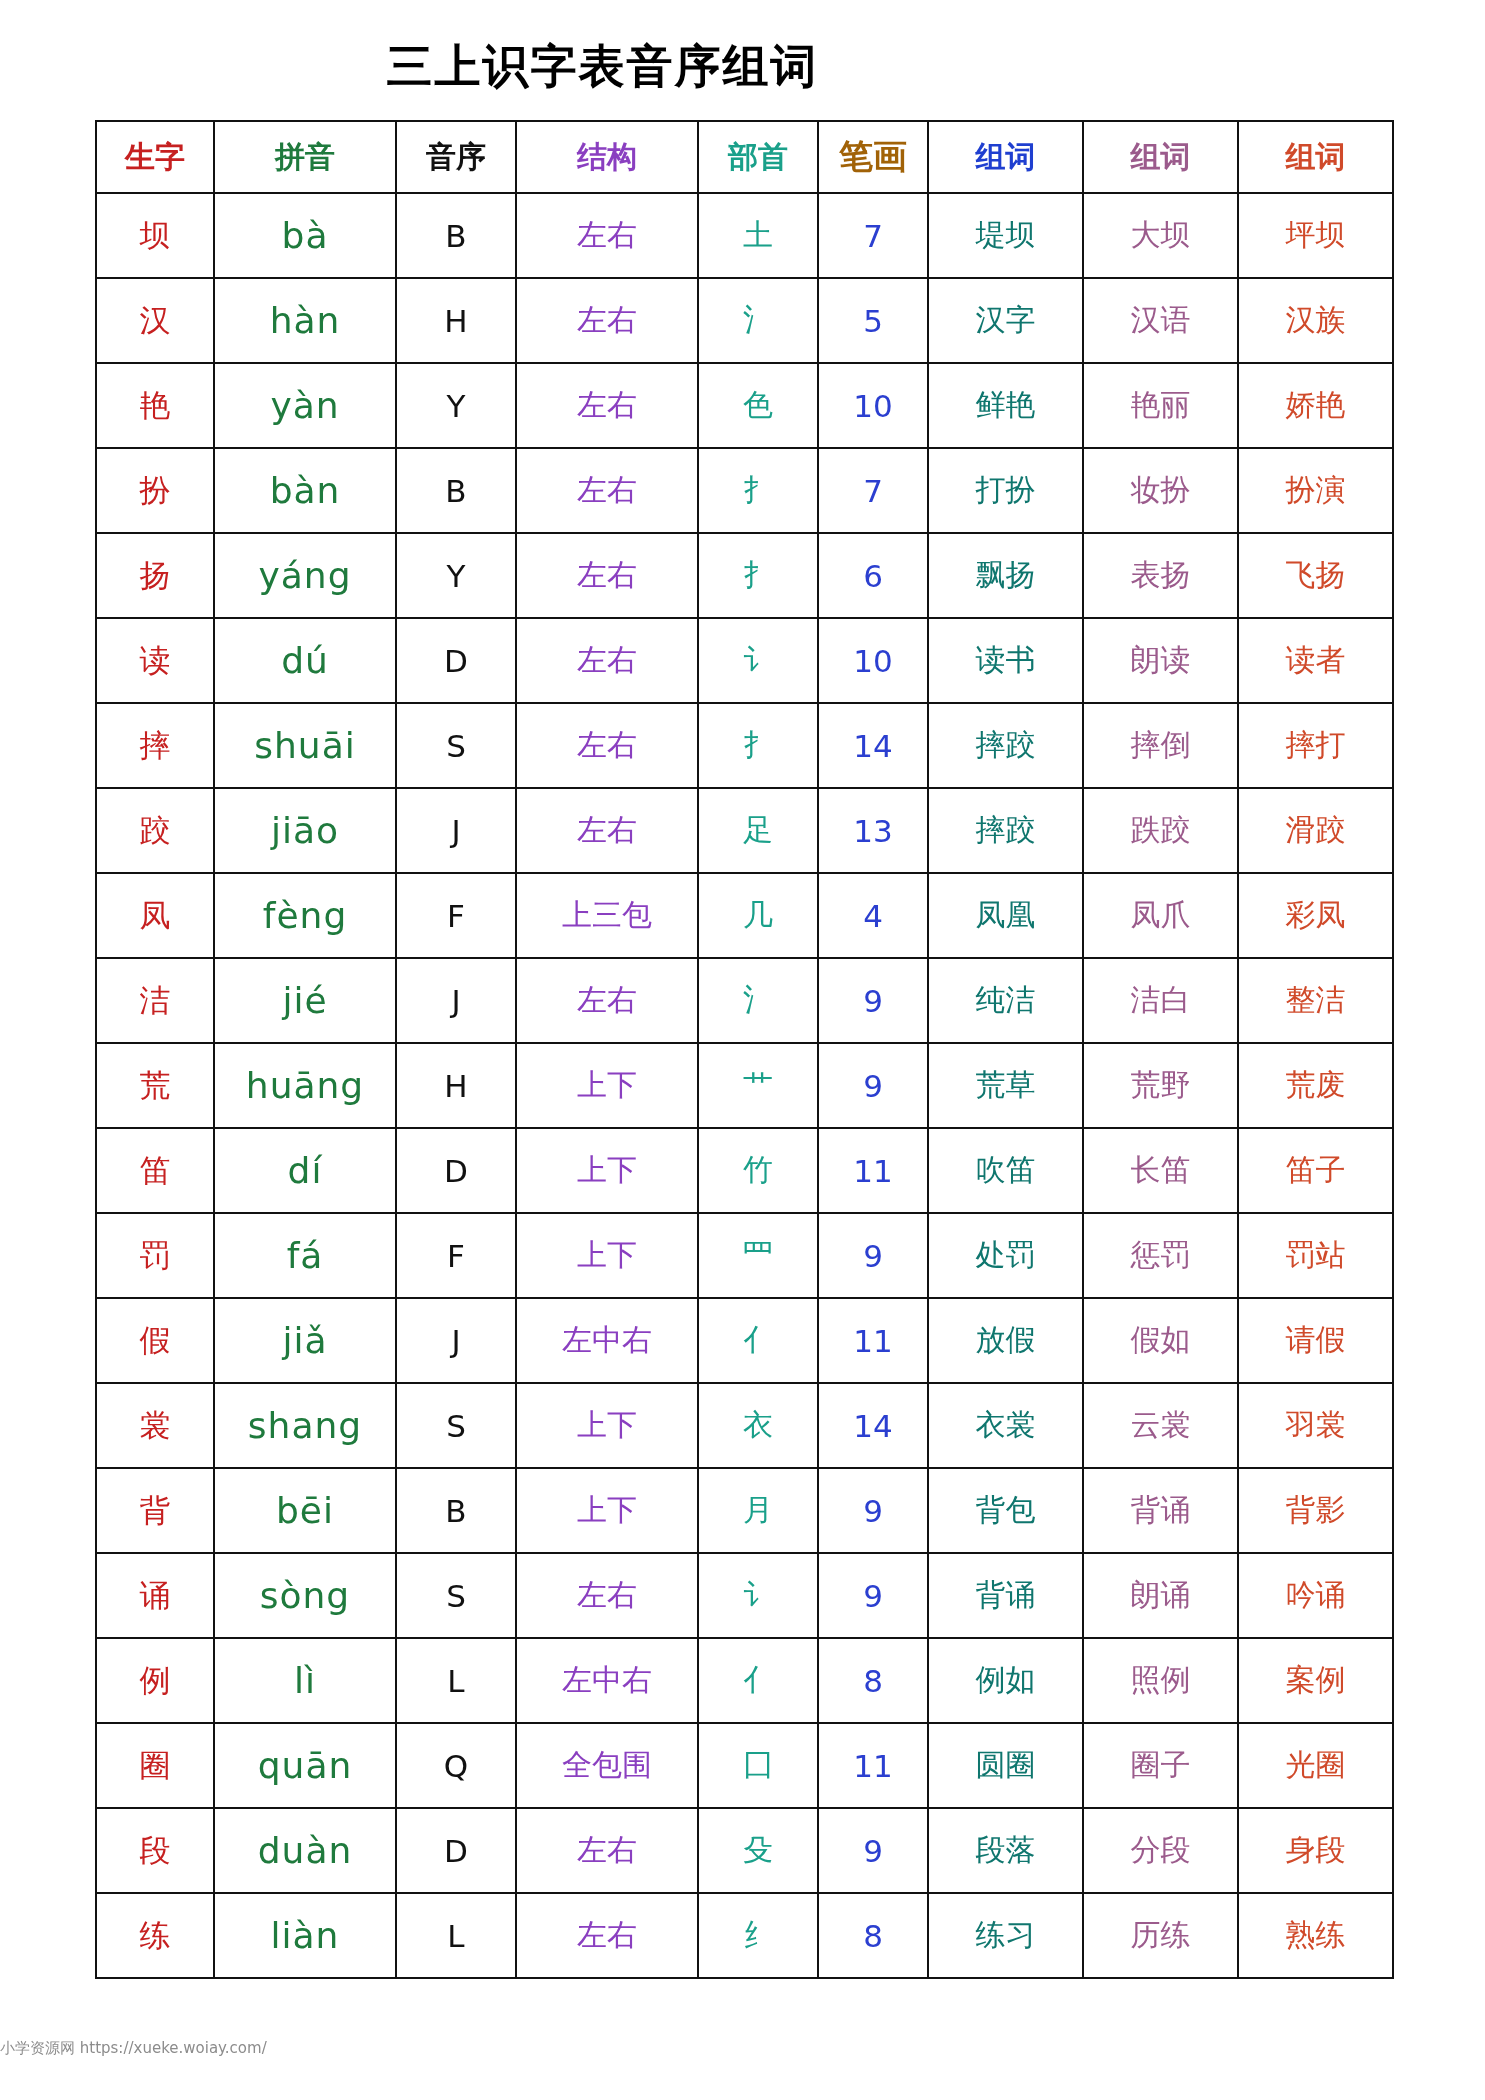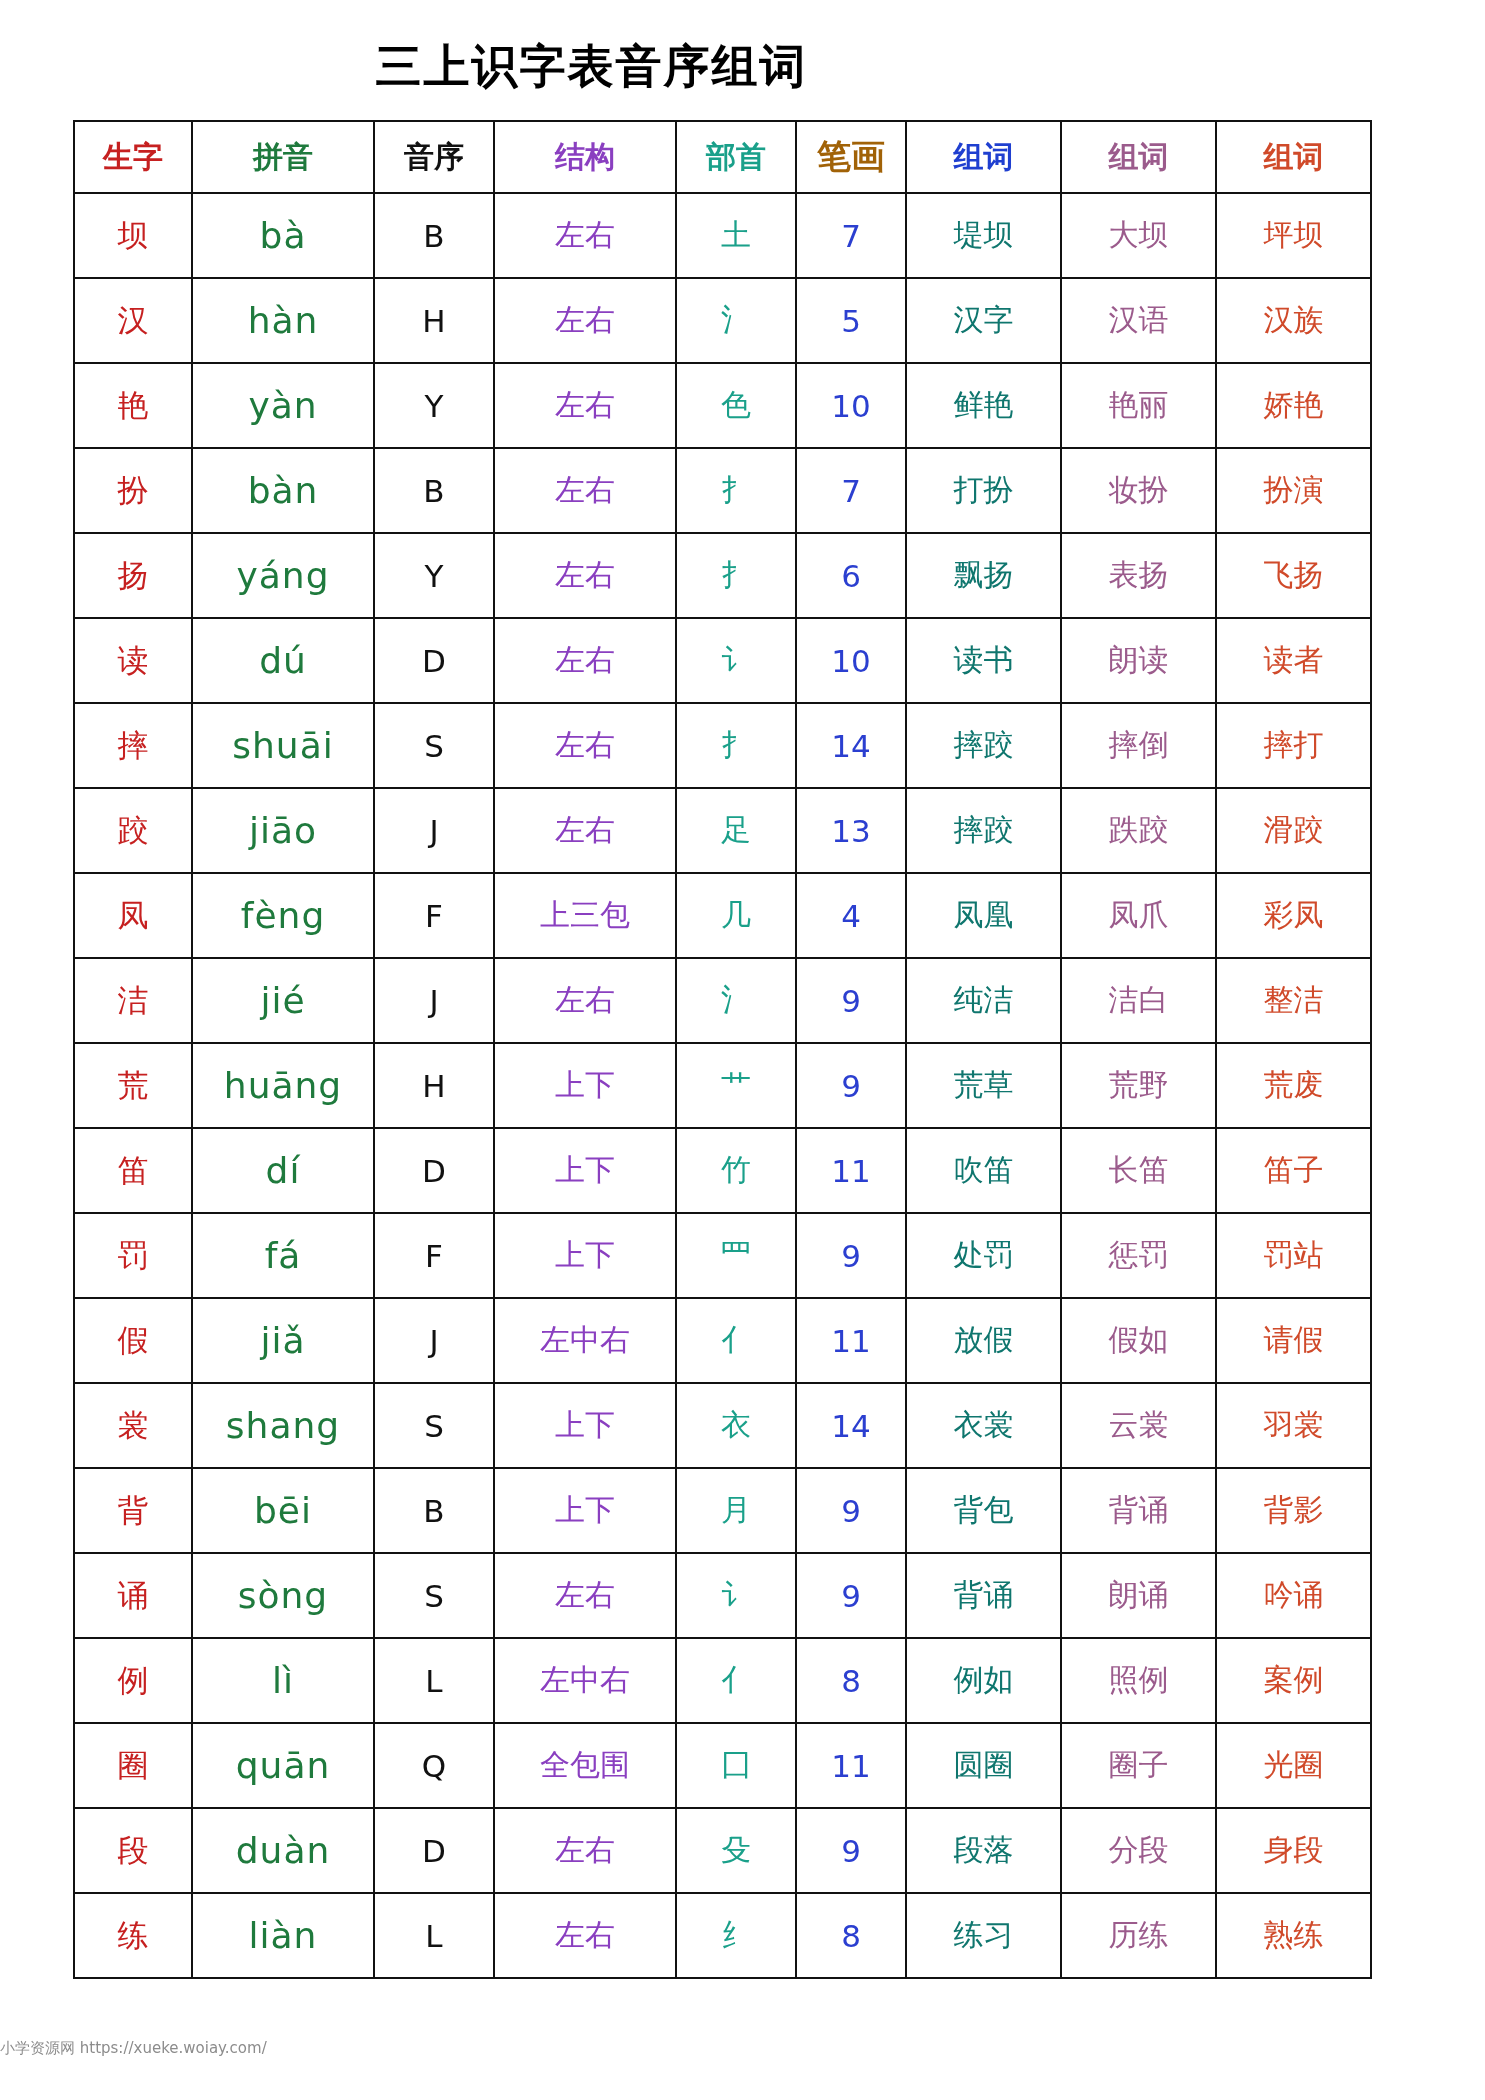--- a/index.html
+++ b/index.html
@@ -10,21 +10,21 @@
   body {
     width: 1485px;
     height: 2100px;
     font-family: "Liberation Serif", "DejaVu Serif", serif;
     position: relative;
   }
   .page {
     width: 1205px;
     height: 2100px;
     box-sizing: border-box;
-    padding: 18px 95px 0 73px;
+    padding: 18px 95px 0 95px;
     position: relative;
   }
   .title {
     text-align: center;
     font-family: "DejaVu Sans", "Liberation Sans", sans-serif;
     font-size: 46px;
     font-weight: bold;
     letter-spacing: 2px;
     color: #000000;
     margin: 18px 0 22px 0;

